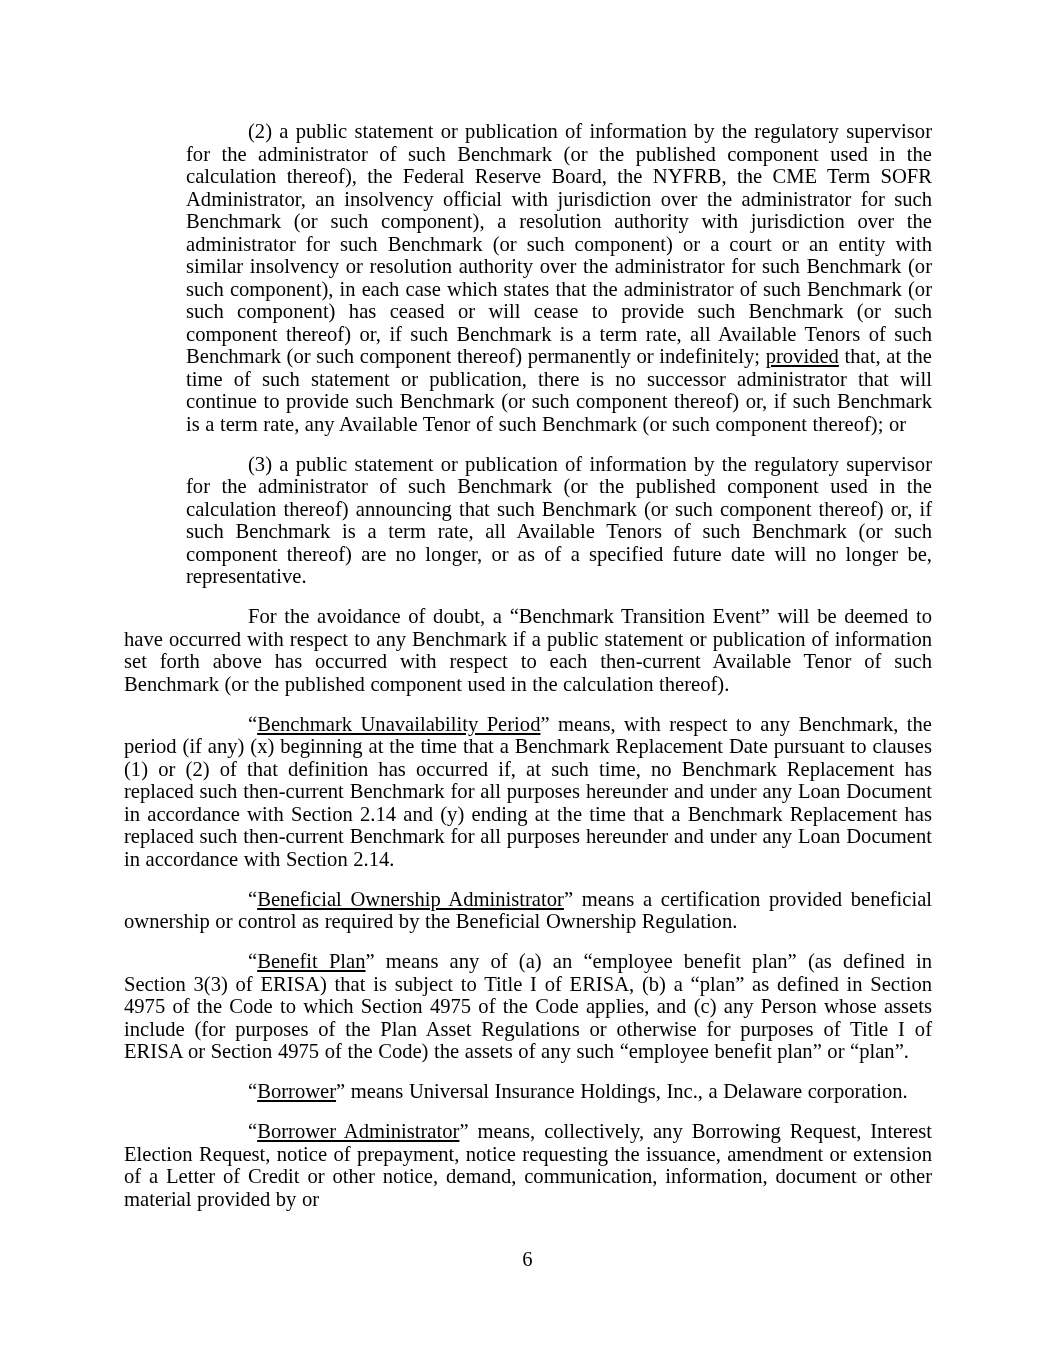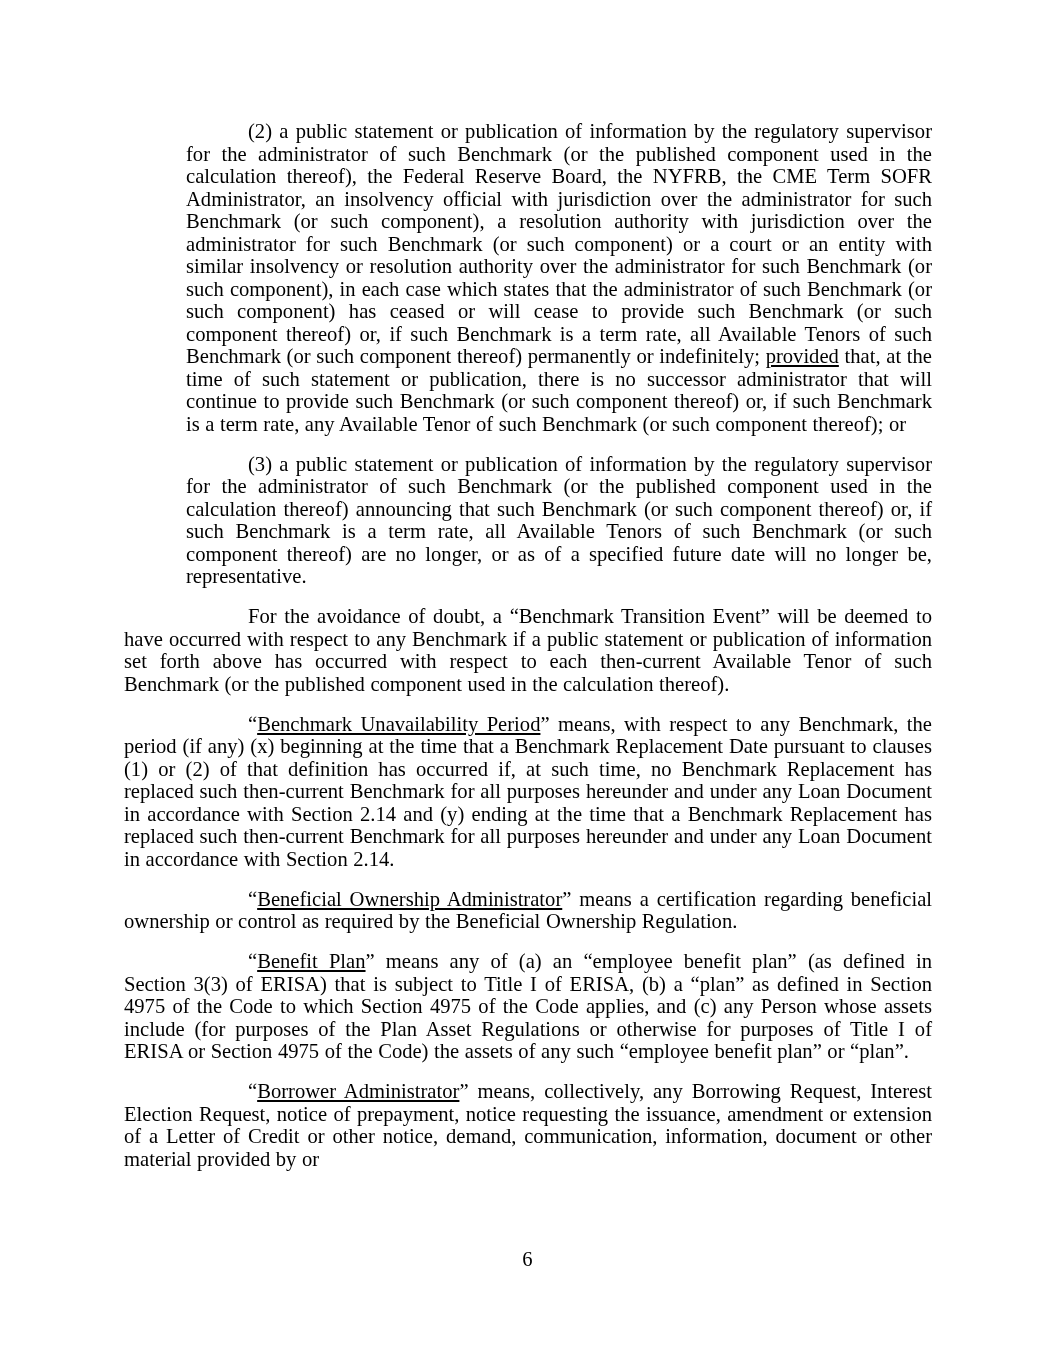--- a/index.html
+++ b/index.html
@@ -52,20 +52,21 @@
 </style>
 </head>
 <body>
 
 <div class="page">
   <div class="content" id="paragraphs">
       <p class="clause"><span>(2) a public statement or publication of information by the regulatory supervisor for the administrator of such Benchmark (or the published component used in the calculation thereof), the Federal Reserve Board, the NYFRB, the CME Term SOFR Administrator, an insolvency official with jurisdiction over the administrator for such Benchmark (or such component), a resolution authority with jurisdiction over the administrator for such Benchmark (or such component) or a court or an entity with similar insolvency or resolution authority over the administrator for such Benchmark (or such component), in each case which states that the administrator of such Benchmark (or such component) has ceased or will cease to provide such Benchmark (or such component thereof) or, if such Benchmark is a term rate, all Available Tenors of such Benchmark (or such component thereof) permanently or indefinitely; </span><span class="u">provided</span><span> that, at the time of such statement or publication, there is no successor administrator that will continue to provide such Benchmark (or such component thereof) or, if such Benchmark is a term rate, any Available Tenor of such Benchmark (or such component thereof); or</span></p>
       <p class="clause"><span>(3) a public statement or publication of information by the regulatory supervisor for the administrator of such Benchmark (or the published component used in the calculation thereof) announcing that such Benchmark (or such component thereof) or, if such Benchmark is a term rate, all Available Tenors of such Benchmark (or such component thereof) are no longer, or as of a specified future date will no longer be, representative.</span></p>
       <p class="body-par"><span>For the avoidance of doubt, a “Benchmark Transition Event” will be deemed to have occurred with respect to any Benchmark if a public statement or publication of information set forth above has occurred with respect to each then-current Available Tenor of such Benchmark (or the published component used in the calculation thereof).</span></p>
       <p class="body-par"><span>“</span><span class="u">Benchmark Unavailability Period</span><span>” means, with respect to any Benchmark, the period (if any) (x) beginning at the time that a Benchmark Replacement Date pursuant to clauses (1) or (2) of that definition has occurred if, at such time, no Benchmark Replacement has replaced such then-current Benchmark for all purposes hereunder and under any Loan Document in accordance with Section 2.14 and (y) ending at the time that a Benchmark Replacement has replaced such then-current Benchmark for all purposes hereunder and under any Loan Document in accordance with Section 2.14.</span></p>
-      <p class="body-par"><span>“</span><span class="u">Beneficial Ownership Administrator</span><span>” means a certification regarding beneficial ownership or control as required by the Beneficial Ownership Regulation.</span></p>
+      <p class="body-par"><span>“</span><span class="u">Beneficial Ownership Administrator</span><span>” means a certification provided beneficial ownership or control as required by the Beneficial Ownership Regulation.</span></p>
       <p class="body-par"><span>“</span><span class="u">Benefit Plan</span><span>” means any of (a) an “employee benefit plan” (as defined in Section 3(3) of ERISA) that is subject to Title I of ERISA, (b) a “plan” as defined in Section 4975 of the Code to which Section 4975 of the Code applies, and (c) any Person whose assets include (for purposes of the Plan Asset Regulations or otherwise for purposes of Title I of ERISA or Section 4975 of the Code) the assets of any such “employee benefit plan” or “plan”.</span></p>
+      <p class="body-par"><span>“</span><span class="u">Borrower</span><span>” means Universal Insurance Holdings, Inc., a Delaware corporation.</span></p>
       <p class="body-par"><span>“</span><span class="u">Borrower Administrator</span><span>” means, collectively, any Borrowing Request, Interest Election Request, notice of prepayment, notice requesting the issuance, amendment or extension of a Letter of Credit or other notice, demand, communication, information, document or other material provided by or</span></p>
     </div>
   <div class="footer">
     <span>6</span>
   </div>
 </div>
 
 </body></html>

